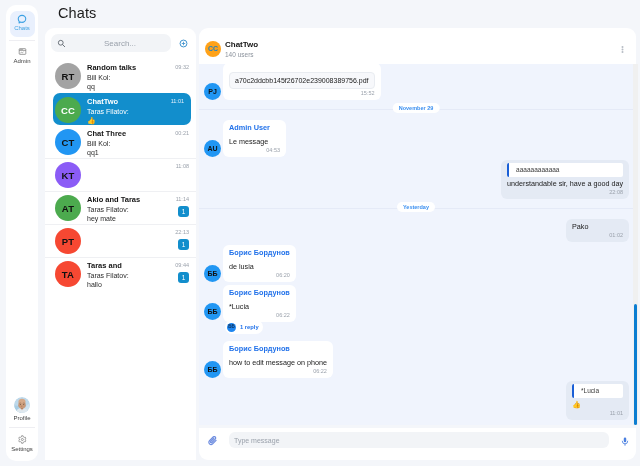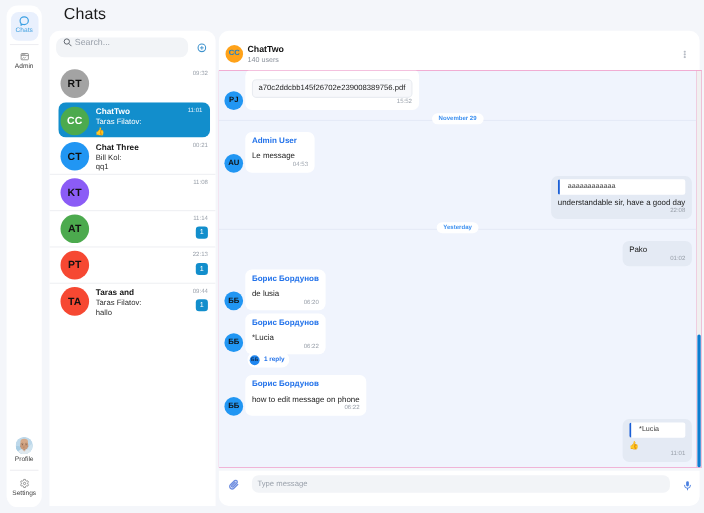--- a/index.html
+++ b/index.html
@@ -42,21 +42,21 @@
     position:absolute; left:58px; top:5px; font-size:14.5px; font-weight:400;
     color:#1b1b1b; letter-spacing:0.1px;
   }
   .list-panel {
     position:absolute; left:45px; top:28px; width:151px; height:432px;
     background:#ffffff; border-radius:9px 9px 0 0; overflow:hidden;
   }
   .list-search-row { display:flex; align-items:center; padding:6px 8px 7px 6px; }
   .search-box {
     flex:1; height:18px; background:#f2f4f7; border-radius:7px;
-    display:flex; align-items:flex-start; padding:0 6px;
+    display:flex; align-items:center; padding:0 6px;gap:36px;
   }
   .search-ico { width:9px; height:9px; margin-right:2px; flex:none; line-height:0; margin-top:0px;}
   .search-ph { font-size:8px; color:#9aa1ab; }
   .newchat-btn { width:9px; height:9px; margin-left:8px; line-height:0; cursor:pointer;}
 
   .chat-row {
     display:flex; align-items:flex-start; height:33px; padding:3px 6px 0 10px; position:relative;
     cursor:pointer; border-top:1px solid #eff0f3; margin:0 0;
   }
   .chat-row.active { background:#128ecc; border-radius:7px; border-top-color:transparent;
@@ -94,21 +94,21 @@
     width:16px; height:16px; border-radius:50%; flex:none; margin-right:4px;
     display:flex; align-items:center; justify-content:center;
     font-size:7px; font-weight:700;
   }
   .conv-title { font-size:8px; font-weight:700; color:#141414; line-height:9.5px; margin-top:2px;}
   .conv-sub { font-size:6.5px; color:#8b929c; line-height:9px; margin-top:0.5px;}
   .kebab { margin-left:auto; width:3px; height:7px; line-height:0; cursor:pointer; margin-top:1px; margin-right:0px;}
 
   .conv-body {
     position:absolute; left:199px; top:64px; right:2px; height:361px;
-    background:#ec4899; overflow:hidden;
+    background:#5eead4; overflow:hidden;
   }
   .conv-scroll { position:absolute; left:0; top:0; right:5px; bottom:0; background:#f0f4fd; overflow:hidden; }
   .msgs { padding:0 0 0; margin-top:-1px; position:relative; }
 
   .divider { position:relative; height:12px; margin:3px 0 2px; }
   .divider .line { position:absolute; left:0; right:0; top:6px; height:1px; background:#e5eaf7; }
   .divider .pill {
     position:absolute; left:50%; transform:translateX(-50%); top:0; background:#ffffff; color:#3b8ff0;
     font-size:5.5px; font-weight:700; padding:2px 6px; border-radius:7px; white-space:nowrap;
   }
@@ -254,20 +254,25 @@
       <span class="newchat-btn">
         <svg width="9" height="9" viewBox="0 0 24 24" fill="none">
           <circle cx="12" cy="12" r="9.2" stroke="#3e92cd" stroke-width="2.6"></circle>
           <path d="M12 8.4v7.2M8.4 12h7.2" stroke="#3e92cd" stroke-width="2.2" stroke-linecap="round"></path>
         </svg>
       </span>
     </div>
     <div id="chat-rows">
         <div class="chat-row">
           <div class="chat-av" style="background:#a3a3a3">RT</div>
+          <div class="chat-main">
+            <div class="chat-name">Random talks</div>
+            <div class="chat-sender">Bill Kol:</div>
+            <div class="chat-prev">qq</div>
+          </div>
           <div class="chat-time">09:32</div>
         </div>
         <div class="chat-row active">
           <div class="chat-av" style="background:#4caa4e">CC</div>
           <div class="chat-main">
             <div class="chat-name">ChatTwo</div>
             <div class="chat-sender">Taras Filatov:</div>
             <div class="chat-prev">👍</div>
           </div>
           <div class="chat-time">11:01</div>
@@ -280,20 +285,25 @@
             <div class="chat-prev">qq1</div>
           </div>
           <div class="chat-time">00:21</div>
         </div>
         <div class="chat-row">
           <div class="chat-av" style="background:#8b5cf6">KT</div>
           <div class="chat-time">11:08</div>
         </div>
         <div class="chat-row">
           <div class="chat-av" style="background:#4caa4e">AT</div>
+          <div class="chat-main">
+            <div class="chat-name">Akio and Taras</div>
+            <div class="chat-sender">Taras Filatov:</div>
+            <div class="chat-prev">hey mate</div>
+          </div>
           <div class="chat-time">11:14</div>
           <div class="chat-badge">1</div>
         </div>
         <div class="chat-row">
           <div class="chat-av" style="background:#f64832">PT</div>
           <div class="chat-time">22:13</div>
           <div class="chat-badge">1</div>
         </div>
         <div class="chat-row">
           <div class="chat-av" style="background:#f64832">TA</div>

